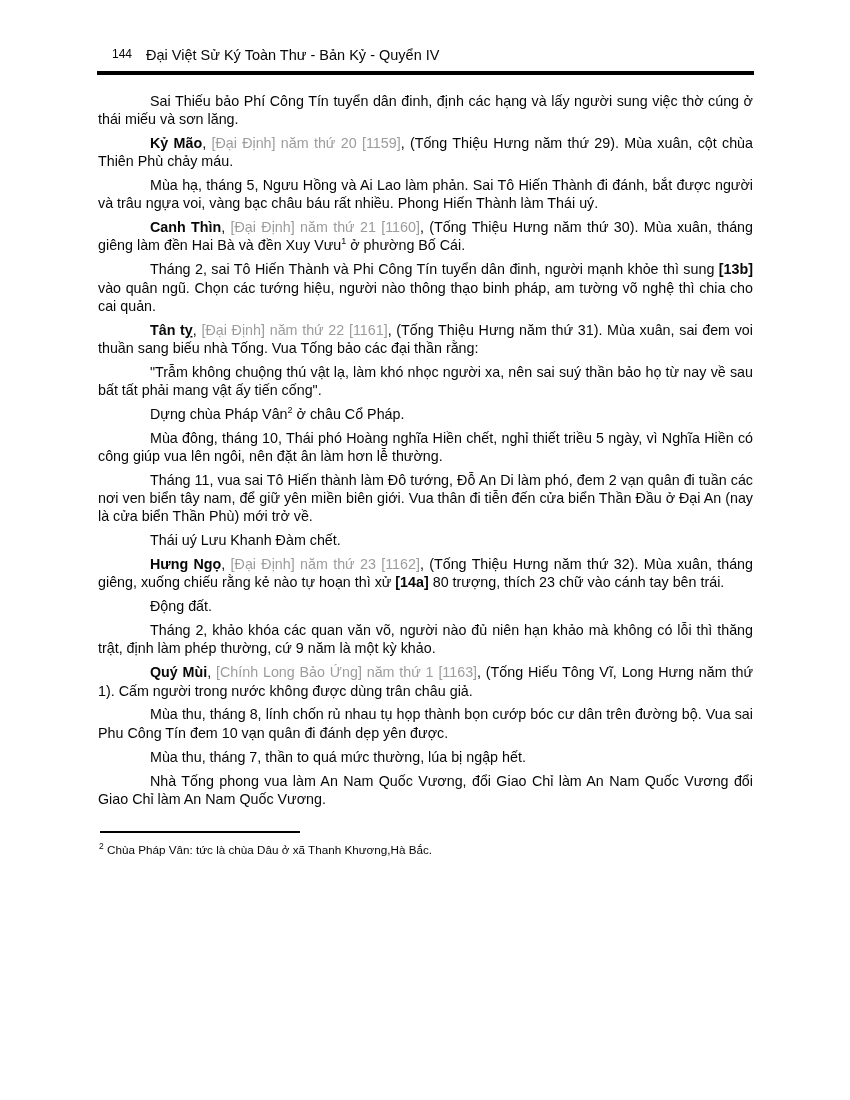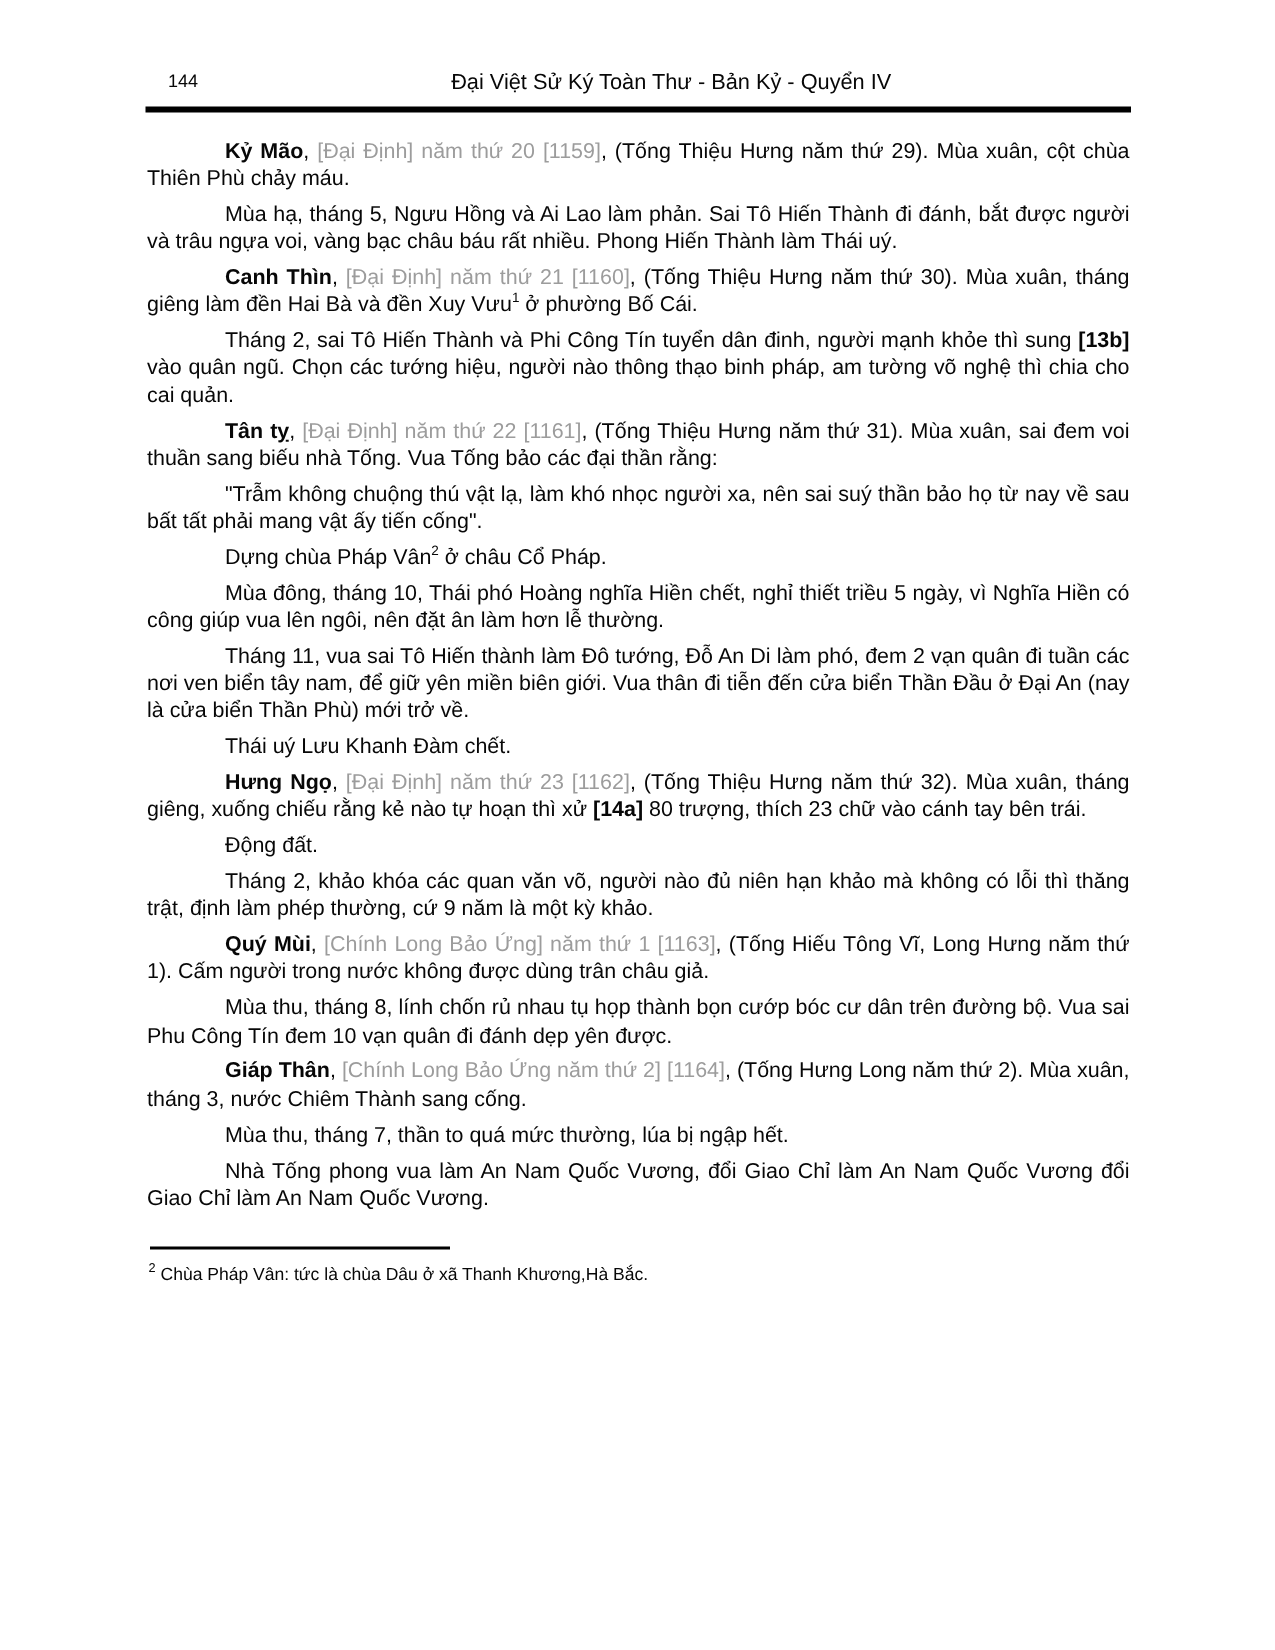--- a/index.html
+++ b/index.html
@@ -16,21 +16,20 @@
     margin: 47px 97px 0 98px;
     position: relative;
     height: 19px;
   }
   .page-number {
     position: absolute; left: 14px; top: 0;
     font-size: 12px;
   }
   .header-title {
     position: absolute; left: 0; right: 4px; top: 0;
-    text-align: center;
     font-size: 14.5px;
     padding-left: 48px; 
   }
   .header-rule {
     margin: 5px 96px 0 97px;
     height: 4px;
     background: #000000;
   }
 
   
@@ -81,36 +80,36 @@
 <div class="page">
 
   <div class="header-row">
     <span class="page-number">144</span>
     <span class="header-title">Đại Việt Sử Ký Toàn Thư - Bản Kỷ - Quyển IV</span>
   </div>
 
   <div class="header-rule"></div>
 
   <div class="body-text">
+      <p class="para"><span class="seg-n">Sai Thiếu bảo Phí Công Tín tuyển dân đinh, định các hạng và lấy người sung việc thờ cúng ở thái miếu và sơn lăng.</span></p>
       <p class="para"><span class="seg-b">Kỷ Mão</span><span class="seg-n">, </span><span class="seg-g">[Đại Định] năm thứ 20 [1159]</span><span class="seg-n">, (Tống Thiệu Hưng năm thứ 29). Mùa xuân, cột chùa Thiên Phù chảy máu.</span></p>
       <p class="para"><span class="seg-n">Mùa hạ, tháng 5, Ngưu Hồng và Ai Lao làm phản. Sai Tô Hiến Thành đi đánh, bắt được người và trâu ngựa voi, vàng bạc châu báu rất nhiều. Phong Hiến Thành làm Thái uý.</span></p>
       <p class="para"><span class="seg-b">Canh Thìn</span><span class="seg-n">, </span><span class="seg-g">[Đại Định] năm thứ 21 [1160]</span><span class="seg-n">, (Tống Thiệu Hưng năm thứ 30). Mùa xuân, tháng giêng làm đền Hai Bà và đền Xuy Vưu</span><sup class="seg-sup">1</sup><span class="seg-n"> ở phường Bố Cái.</span></p>
       <p class="para"><span class="seg-n">Tháng 2, sai Tô Hiến Thành và Phi Công Tín tuyển dân đinh, người mạnh khỏe thì sung </span><span class="seg-b">[13b]</span><span class="seg-n"> vào quân ngũ. Chọn các tướng hiệu, người nào thông thạo binh pháp, am tường võ nghệ thì chia cho cai quản.</span></p>
       <p class="para"><span class="seg-b">Tân tỵ</span><span class="seg-n">, </span><span class="seg-g">[Đại Định] năm thứ 22 [1161]</span><span class="seg-n">, (Tống Thiệu Hưng năm thứ 31). Mùa xuân, sai đem voi thuần sang biếu nhà Tống. Vua Tống bảo các đại thần rằng:</span></p>
       <p class="para"><span class="seg-n">"Trẫm không chuộng thú vật lạ, làm khó nhọc người xa, nên sai suý thần bảo họ từ nay về sau bất tất phải mang vật ấy tiến cống".</span></p>
       <p class="para"><span class="seg-n">Dựng chùa Pháp Vân</span><sup class="seg-sup">2</sup><span class="seg-n"> ở châu Cổ Pháp.</span></p>
       <p class="para"><span class="seg-n">Mùa đông, tháng 10, Thái phó Hoàng nghĩa Hiền chết, nghỉ thiết triều 5 ngày, vì Nghĩa Hiền có công giúp vua lên ngôi, nên đặt ân làm hơn lễ thường.</span></p>
       <p class="para"><span class="seg-n">Tháng 11, vua sai Tô Hiến thành làm Đô tướng, Đỗ An Di làm phó, đem 2 vạn quân đi tuần các nơi ven biển tây nam, để giữ yên miền biên giới. Vua thân đi tiễn đến cửa biển Thần Đầu ở Đại An (nay là cửa biển Thần Phù) mới trở về.</span></p>
       <p class="para"><span class="seg-n">Thái uý Lưu Khanh Đàm chết.</span></p>
       <p class="para"><span class="seg-b">Hưng Ngọ</span><span class="seg-n">, </span><span class="seg-g">[Đại Định] năm thứ 23 [1162]</span><span class="seg-n">, (Tống Thiệu Hưng năm thứ 32). Mùa xuân, tháng giêng, xuống chiếu rằng kẻ nào tự hoạn thì xử </span><span class="seg-b">[14a]</span><span class="seg-n"> 80 trượng, thích 23 chữ vào cánh tay bên trái.</span></p>
       <p class="para"><span class="seg-n">Động đất.</span></p>
       <p class="para"><span class="seg-n">Tháng 2, khảo khóa các quan văn võ, người nào đủ niên hạn khảo mà không có lỗi thì thăng trật, định làm phép thường, cứ 9 năm là một kỳ khảo.</span></p>
       <p class="para"><span class="seg-b">Quý Mùi</span><span class="seg-n">, </span><span class="seg-g">[Chính Long Bảo Ứng] năm thứ 1 [1163]</span><span class="seg-n">, (Tống Hiếu Tông Vĩ, Long Hưng năm thứ 1). Cấm người trong nước không được dùng trân châu giả.</span></p>
       <p class="para"><span class="seg-n">Mùa thu, tháng 8, lính chốn rủ nhau tụ họp thành bọn cướp bóc cư dân trên đường bộ. Vua sai Phu Công Tín đem 10 vạn quân đi đánh dẹp yên được.</span></p>
-      <p class="para"><span class="seg-b">Giáp Thân</span><span class="seg-n">, </span><span class="seg-g">[Chính Long Bảo Ứng năm thứ 2] [1164]</span><span class="seg-n">, (Tống Hưng Long năm thứ 2). Mùa xuân, tháng 3, nước Chiêm Thành sang cống.</span></p>
       <p class="para"><span class="seg-n">Mùa thu, tháng 7, thần to quá mức thường, lúa bị ngập hết.</span></p>
       <p class="para"><span class="seg-n">Nhà Tống phong vua làm An Nam Quốc Vương, đổi Giao Chỉ làm An Nam Quốc Vương đổi Giao Chỉ làm An Nam Quốc Vương.</span></p>
     </div>
 
   <div class="footnote-rule"></div>
 
   <div class="footnotes">
       <p class="footnote"><sup>2</sup><span class="fn-text"> Chùa Pháp Vân: tức là chùa Dâu ở xã Thanh Khương,Hà Bắc.</span></p>
     </div>
 

